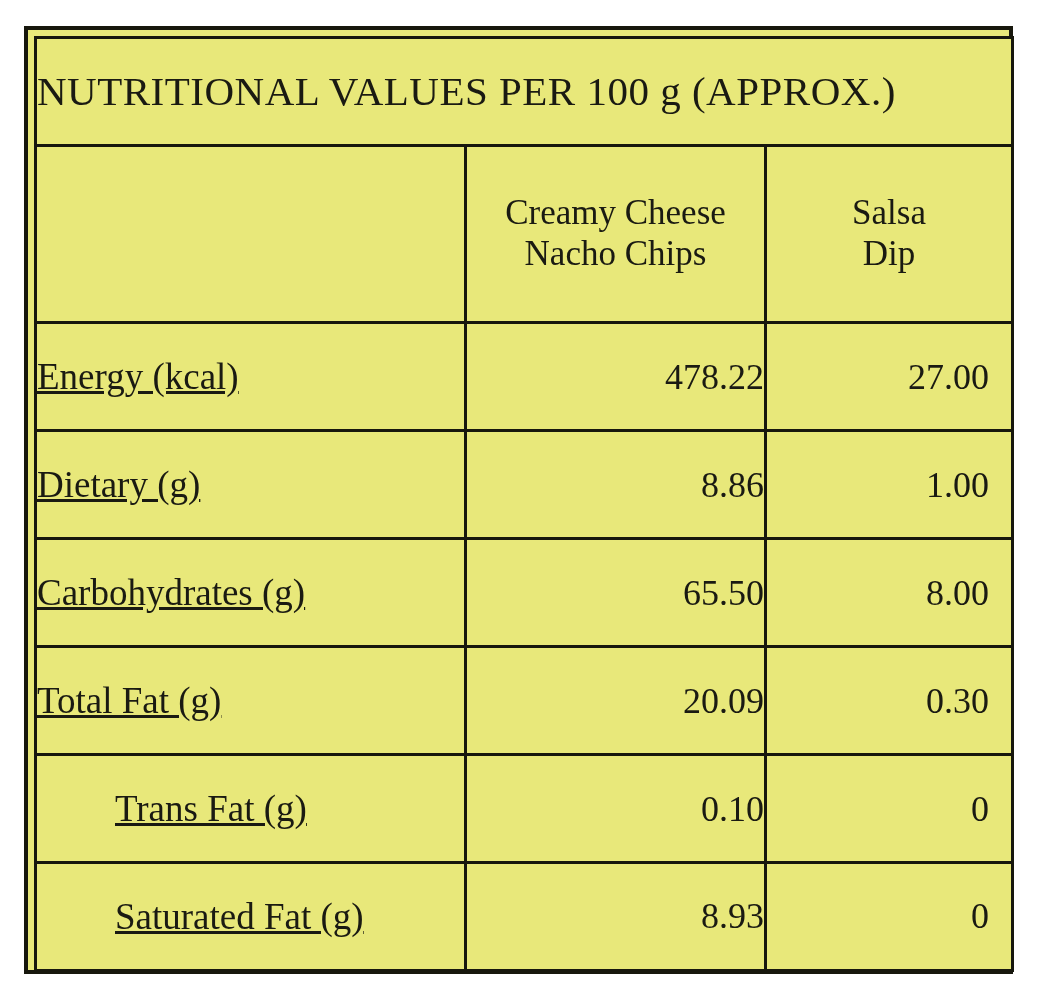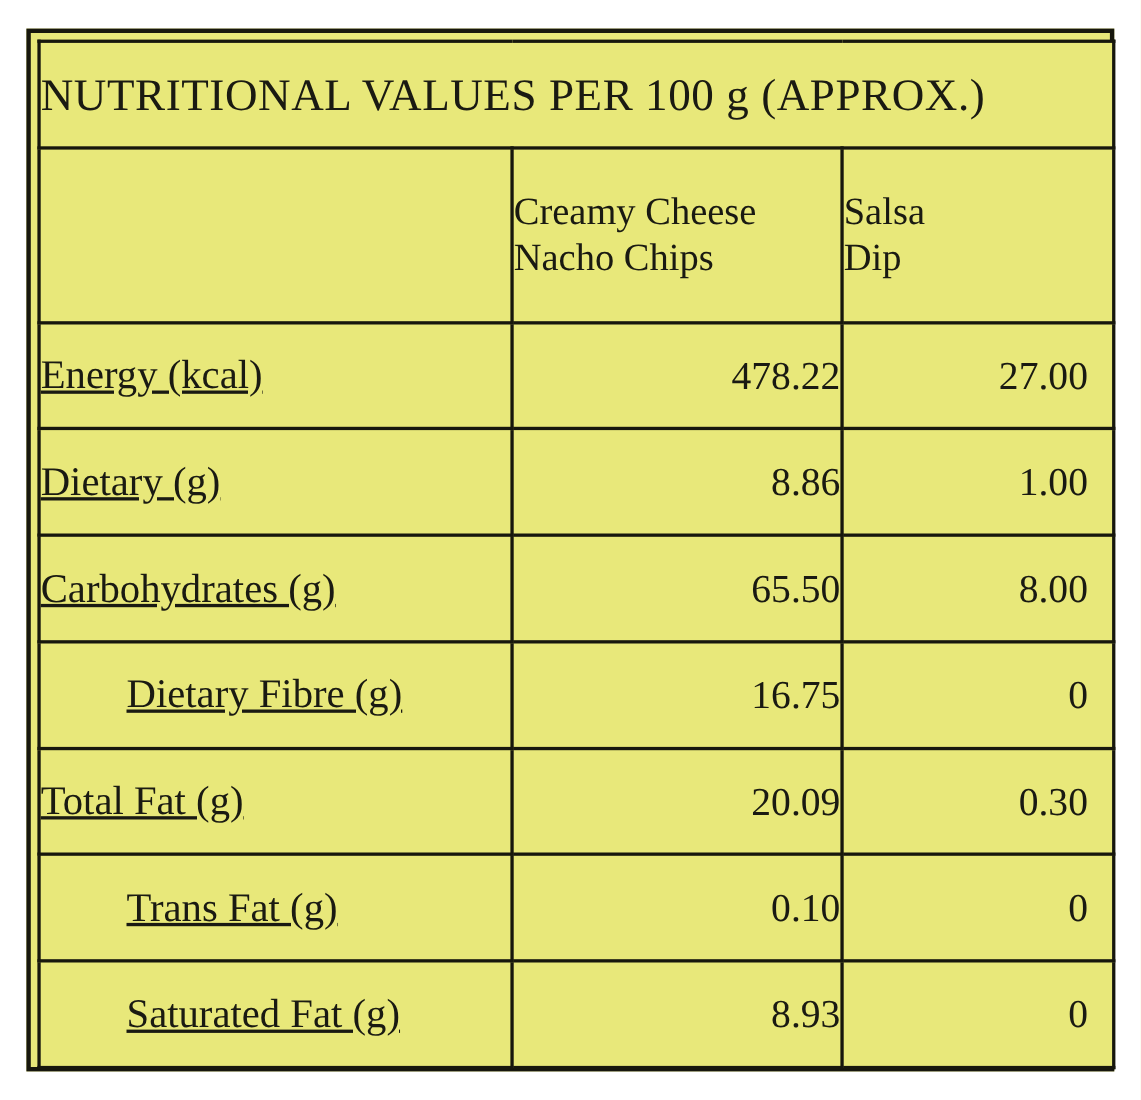--- a/index.html
+++ b/index.html
@@ -55,20 +55,21 @@
     padding-left: 20px;
     font-size: 41px;
     letter-spacing: 0.5px;
     white-space: nowrap;
   }
 
   .head-blank {
     height: 130px;
   }
   .head-col {
+    text-align: center;
     font-size: 35px;
     line-height: 1.17;
     padding: 6px 8px;
   }
   .head-col .l2 { display: block; }
 
   .row-label {
     font-size: 37px;
     padding-left: 16px;
     text-align: left;
@@ -124,25 +125,20 @@
         <td class="row-label">Dietary (g)</td>
         <td class="row-val">8.86</td>
         <td class="row-val v2">1.00</td>
       </tr>
       <tr>
         <td class="row-label">Carbohydrates (g)</td>
         <td class="row-val">65.50</td>
         <td class="row-val v2">8.00</td>
       </tr>
       <tr>
-        <td class="row-label indent">Dietary Fibre (g)</td>
-        <td class="row-val">16.75</td>
-        <td class="row-val v2">0</td>
-      </tr>
-      <tr>
         <td class="row-label">Total Fat (g)</td>
         <td class="row-val">20.09</td>
         <td class="row-val v2">0.30</td>
       </tr>
       <tr>
         <td class="row-label indent">Trans Fat (g)</td>
         <td class="row-val">0.10</td>
         <td class="row-val v2">0</td>
       </tr>
       <tr>

